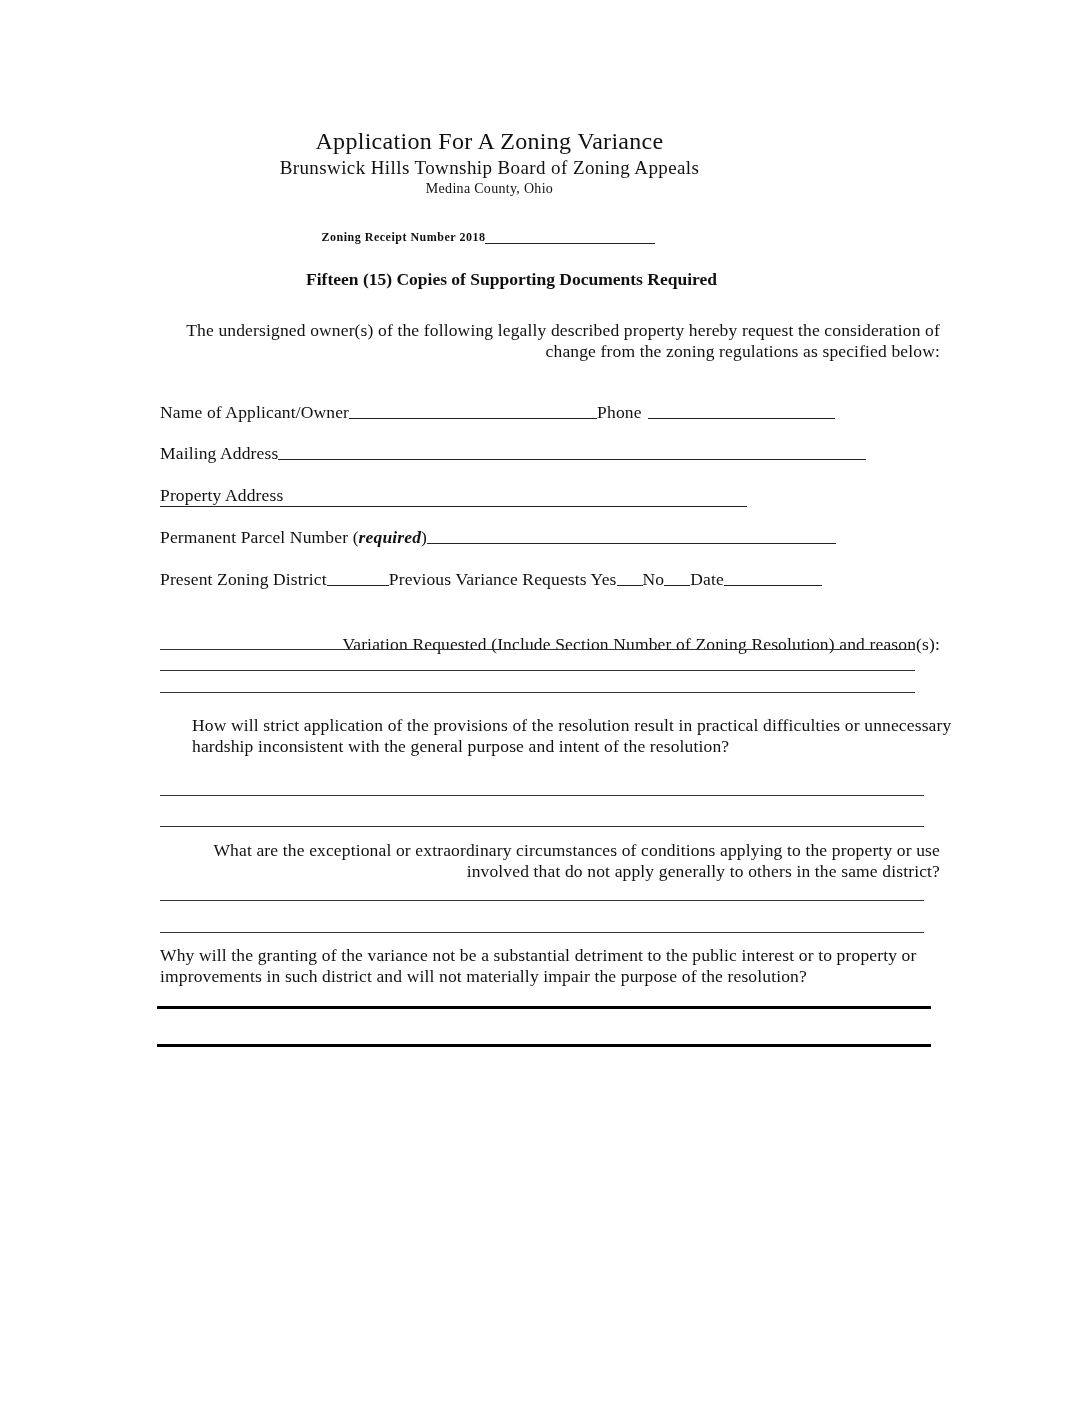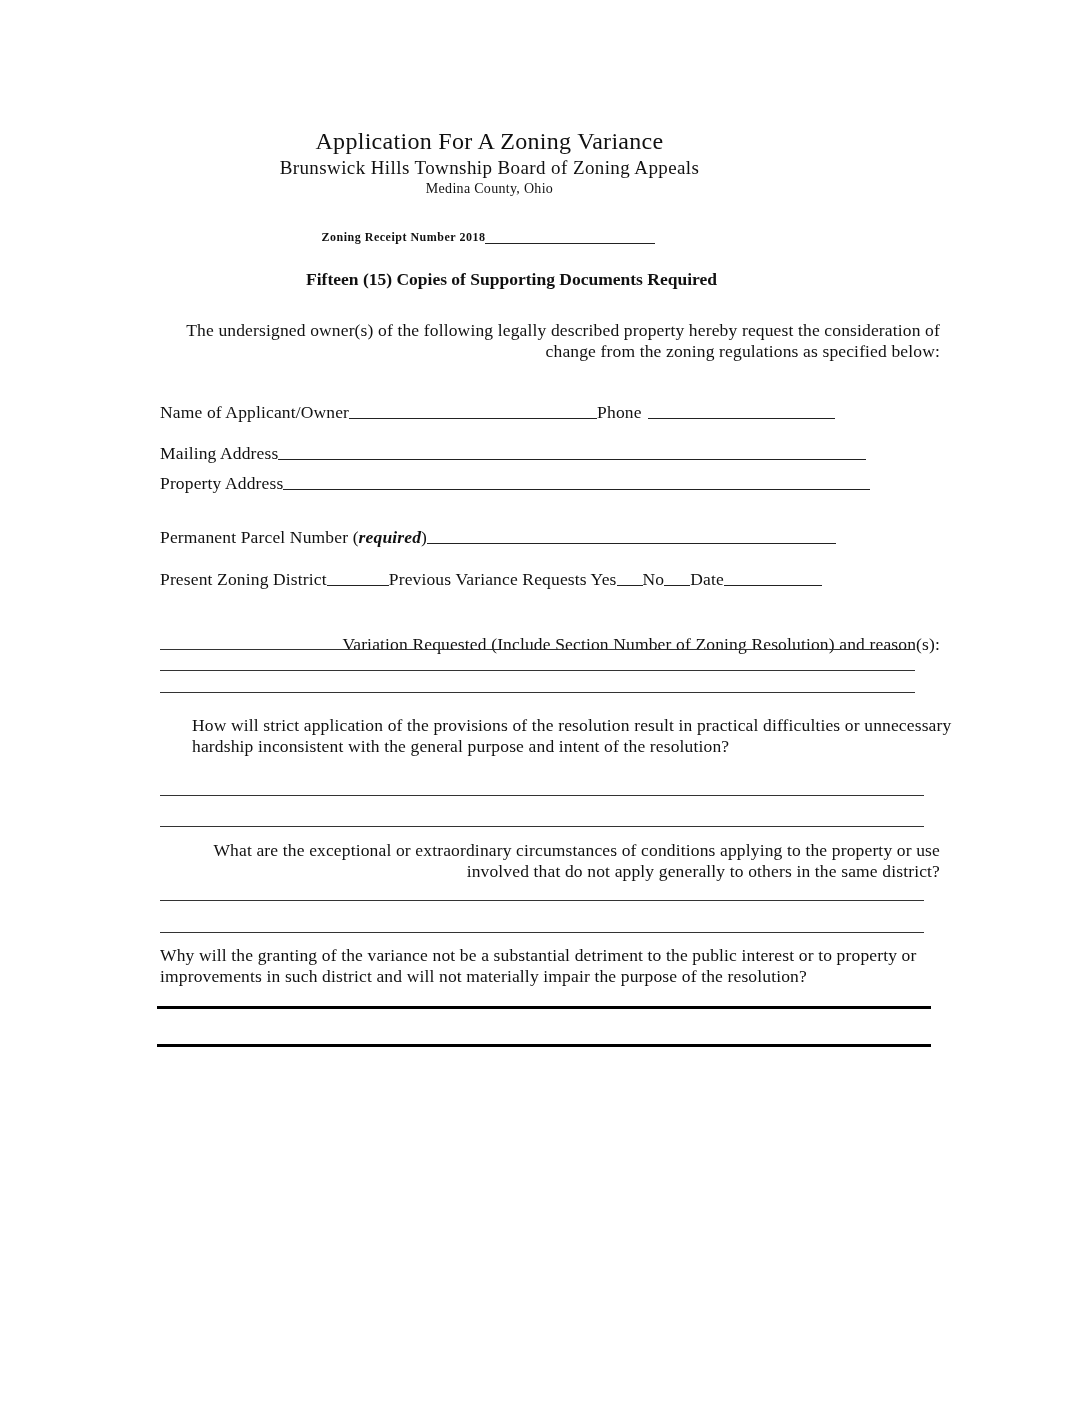--- a/index.html
+++ b/index.html
@@ -38,21 +38,21 @@
   <span class="blank" style="width:248px;"></span>
   <span>Phone</span>
   <span class="blank" style="width:187px;margin-left:6px;"></span>
 </div>
 
 <div class="row body-text" style="top:443px;">
   <span>Mailing Address</span>
   <span class="blank" style="width:588px;"></span>
 </div>
 
-<div class="row body-text" style="top:473px;">
+<div class="row body-text" style="top:485px;flex-direction:column;">
   <span>Property Address</span>
   <span class="blank" style="width:587px;"></span>
 </div>
 
 <div class="row body-text" style="top:527px;">
   <span>Permanent Parcel Number (</span>
     <span class="req">required</span>
     <span>)</span>
   <span class="blank" style="width:409px;"></span>
 </div>

